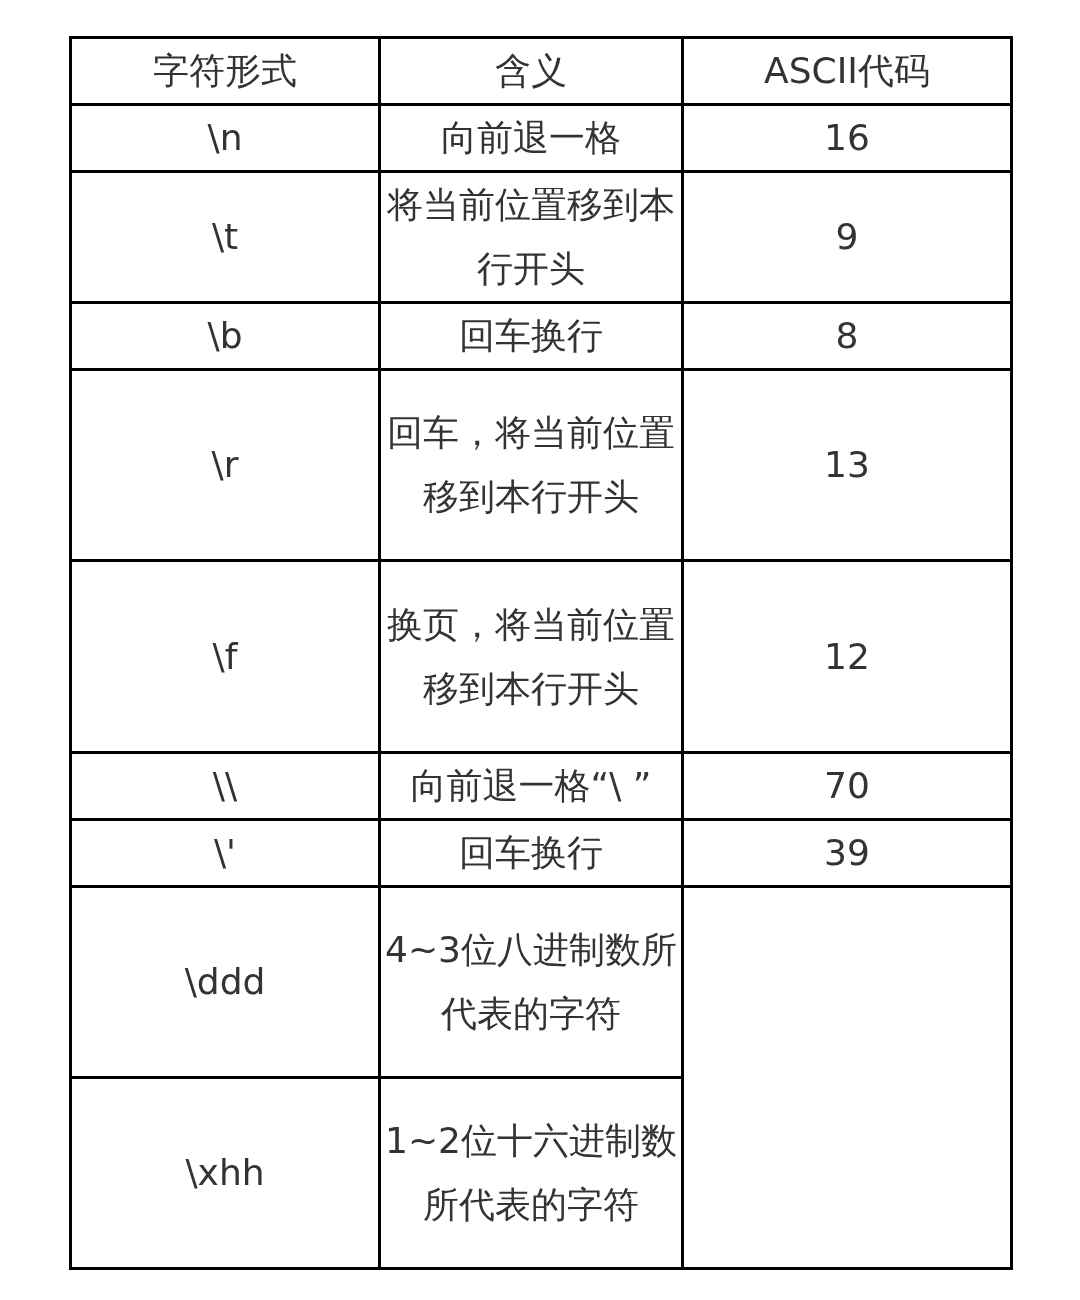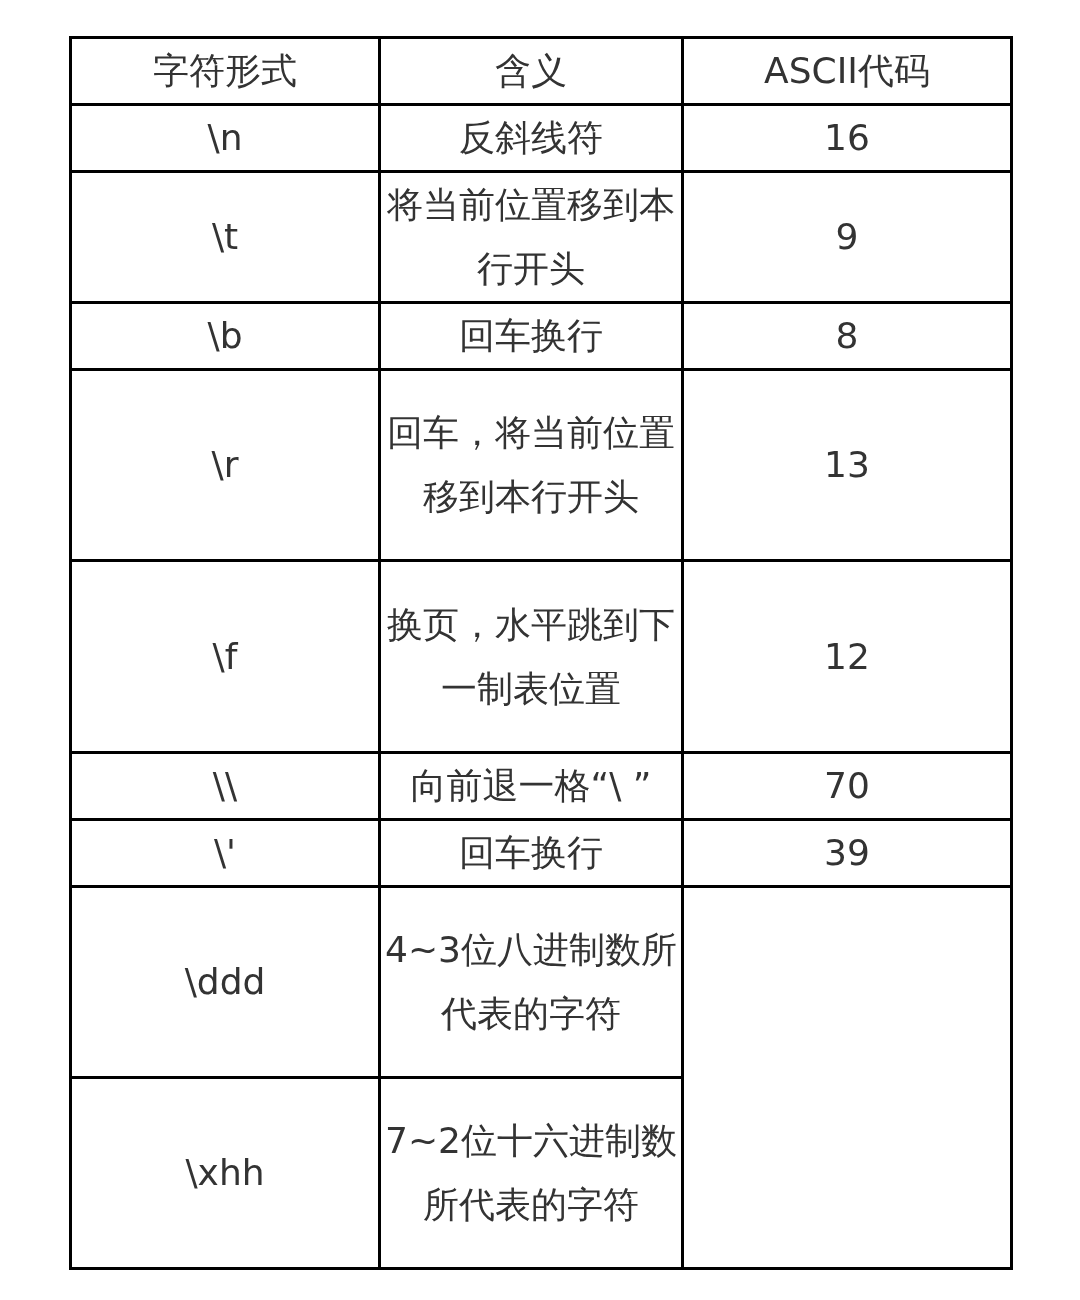--- a/index.html
+++ b/index.html
@@ -21,56 +21,56 @@
       <col class="c3">
     </colgroup>
   <tbody>
       <tr style="height:65px">
     <td>字符形式</td>
     <td>含义</td>
     <td>ASCII代码</td>
   </tr>
   <tr style="height:64px">
     <td>\n</td>
-    <td class="meaning">反斜线符</td>
+    <td class="meaning">向前退一格</td>
     <td>16</td>
   </tr>
   <tr style="height:129px">
     <td>\t</td>
     <td class="meaning">将当前位置移到本行开头</td>
     <td>9</td>
   </tr>
   <tr style="height:64px">
     <td>\b</td>
     <td class="meaning">回车换行</td>
     <td>8</td>
   </tr>
   <tr style="height:191px">
     <td>\r</td>
     <td class="meaning">回车，将当前位置移到本行开头</td>
     <td>13</td>
   </tr>
   <tr style="height:192px">
     <td>\f</td>
-    <td class="meaning">换页，水平跳到下一制表位置</td>
+    <td class="meaning">换页，将当前位置移到本行开头</td>
     <td>12</td>
   </tr>
   <tr style="height:64px">
     <td>\\</td>
     <td class="meaning">向前退一格“\ ”</td>
     <td>70</td>
   </tr>
   <tr style="height:65px">
     <td>\'</td>
     <td class="meaning">回车换行</td>
     <td>39</td>
   </tr>
   <tr style="height:191px">
     <td>\ddd</td>
     <td class="meaning">4~3位八进制数所代表的字符</td>
     <td rowspan="2"></td>
   </tr>
   <tr style="height:191px">
     <td>\xhh</td>
-    <td class="meaning">7~2位十六进制数所代表的字符</td>
+    <td class="meaning">1~2位十六进制数所代表的字符</td>
   </tr>
 </tbody>
   </table>
 
 </body></html>

